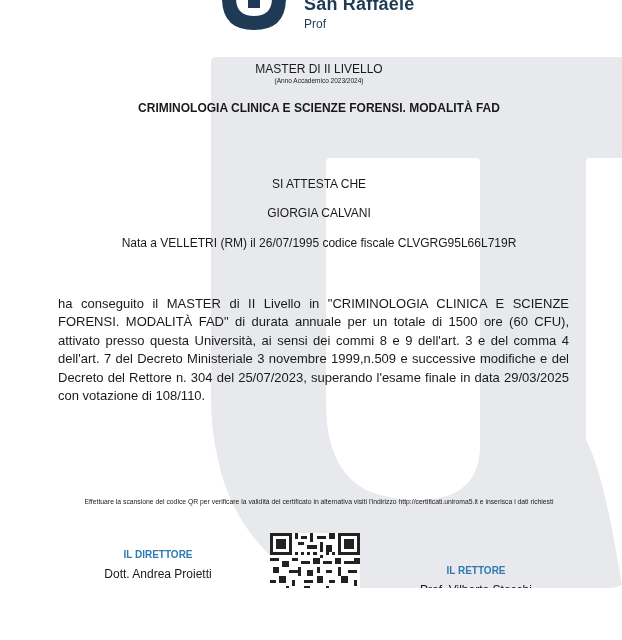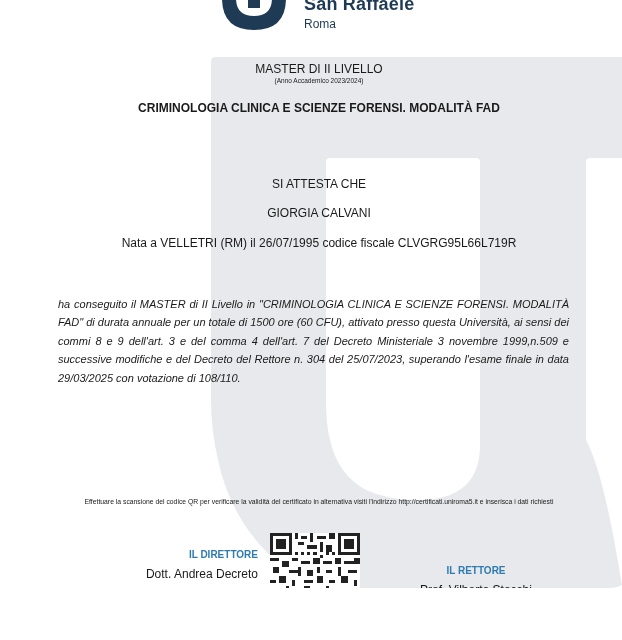--- a/index.html
+++ b/index.html
@@ -18,27 +18,27 @@
     .content { position: absolute; left: 0; top: 0; width: 622px; height: 640px; z-index: 1; padding-left: 24px; }
     .center { position: absolute; left: 0; width: 622px; text-align: center; }
     .lvl { top: 62px; font-size: 12px; }
     .year { top: 77px; font-size: 6.5px; }
     .course { top: 101px; font-size: 12px; font-weight: bold; }
     .attesta { top: 177px; font-size: 12px; }
     .name { top: 206px; font-size: 12px; font-weight: normal; }
     .born { top: 236px; font-size: 12px; }
     .body-text {
       position: absolute; left: 50px; width: 511px; top: 295px;
-      font-size: 11px; line-height: 18.4px; text-align: justify; font-style: italic;
+      font-size: 13px; line-height: 18.4px; text-align: justify;
     }
     .qr-note { top: 496px; font-size: 6.8px; line-height: 11px; padding: 0 50px; box-sizing: border-box; }
     .sig { position: absolute; text-align: center; width: 200px; }
     .sig-title { font-size: 10px; font-weight: bold; color: #2f7bb0; }
     .sig-name { font-size: 12px; margin-top: 7px; }
-    .sig-left { left: 50px; top: 549px; text-align: right; }
+    .sig-left { left: 50px; top: 549px; }
     .sig-right { left: 368px; top: 549px; margin-top: 16px; }
     .qr { position: absolute; left: 262px; top: 533px; width: 90px; height: 90px; }
   </style>
 </head>
 <body>
 
 <div class="page">
   <svg class="watermark" viewBox="0 0 622 640" xmlns="http://www.w3.org/2000/svg">
     <path fill="#e8e9ec" d="M202 58 L622 58 L622 640 L0 640 L0 640 Z" opacity="0"></path>
 
@@ -52,36 +52,36 @@
   </svg>
 
   <div class="right-edge"></div>
 
   <svg class="logo" viewBox="0 0 72 60" xmlns="http://www.w3.org/2000/svg">
     <path fill="#1e3a55" d="M4 0 L18 0 L18 26 Q18 44 36 44 Q54 44 54 26 L54 0 L68 0 L68 26 Q68 58 36 58 Q4 58 4 26 Z"></path>
     <rect x="30" y="0" width="12" height="36" fill="#1e3a55"></rect>
   </svg>
   <div class="brand">
     <div class="brand-name">San Raffaele</div>
-    <div class="brand-city">Roma</div>
+    <div class="brand-city">Prof</div>
   </div>
 
   <div class="content">
     <div class="center lvl">MASTER DI II LIVELLO</div>
     <div class="center year">(Anno Accademico 2023/2024)</div>
     <div class="center course">CRIMINOLOGIA CLINICA E SCIENZE FORENSI. MODALITÀ FAD</div>
     <div class="center attesta">SI ATTESTA CHE</div>
     <div class="center name">GIORGIA CALVANI</div>
     <div class="center born">Nata a VELLETRI (RM) il 26/07/1995 codice fiscale CLVGRG95L66L719R</div>
     <div class="body-text">ha conseguito il MASTER di II Livello in "CRIMINOLOGIA CLINICA E SCIENZE FORENSI. MODALITÀ FAD" di durata annuale per un totale di 1500 ore (60 CFU), attivato presso questa Università, ai sensi dei commi 8 e 9 dell'art. 3 e del comma 4 dell'art. 7 del Decreto Ministeriale 3 novembre 1999,n.509 e successive modifiche e del Decreto del Rettore n. 304 del 25/07/2023, superando l'esame finale in data 29/03/2025 con votazione di 108/110.</div>
     <div class="center qr-note">Effettuare la scansione del codice QR per verificare la validità del certificato in alternativa visiti l'indirizzo http://certificati.uniroma5.it e inserisca i dati richiesti</div>
 
     <div class="sig sig-left">
       <div class="sig-title">IL DIRETTORE</div>
-      <div class="sig-name">Dott. Andrea Decreto</div>
+      <div class="sig-name">Dott. Andrea Proietti</div>
     </div>
 
     <svg class="qr" viewBox="0 0 29 29" shape-rendering="crispEdges" xmlns="http://www.w3.org/2000/svg">
       <rect width="29" height="29" fill="#ffffff"></rect>
       <g fill="#222">
         <rect x="0" y="0" width="7" height="7"></rect>
           <rect x="1" y="1" width="5" height="5" fill="#fff"></rect>
           <rect x="2" y="2" width="3" height="3"></rect>
         <rect x="22" y="0" width="7" height="7"></rect>
           <rect x="23" y="1" width="5" height="5" fill="#fff"></rect>

